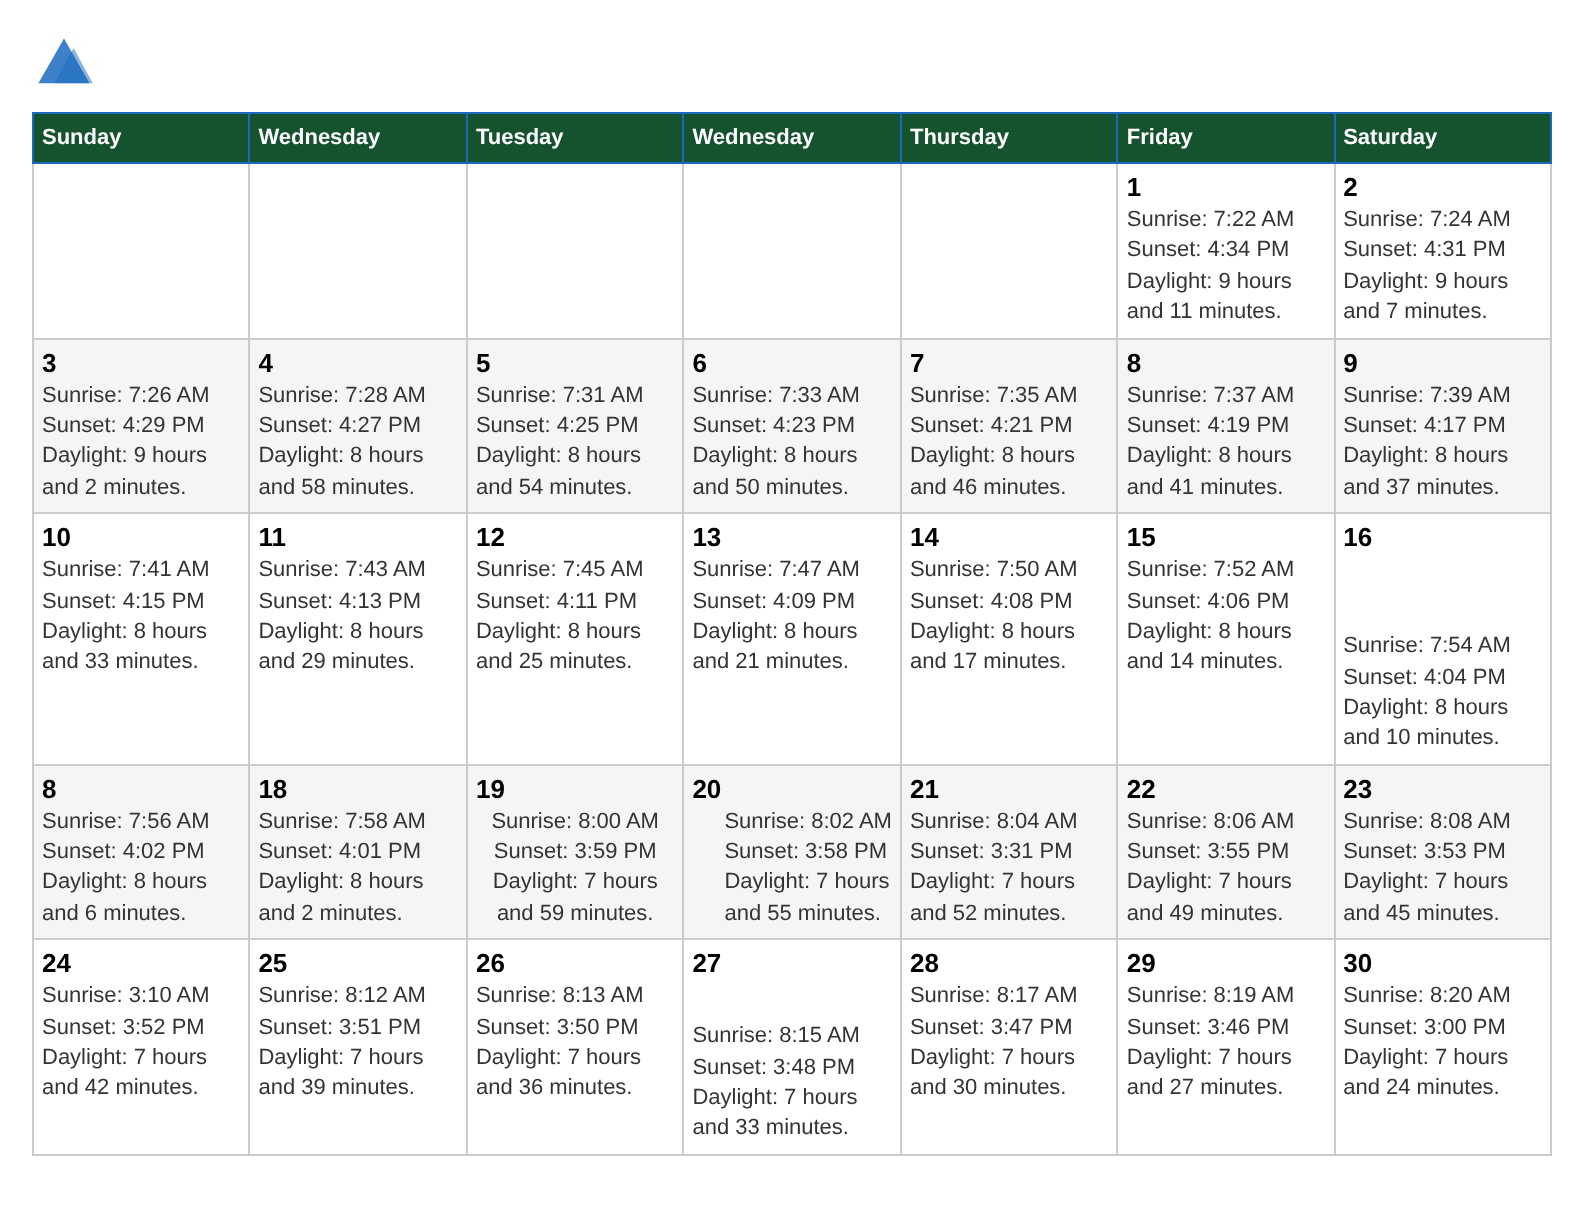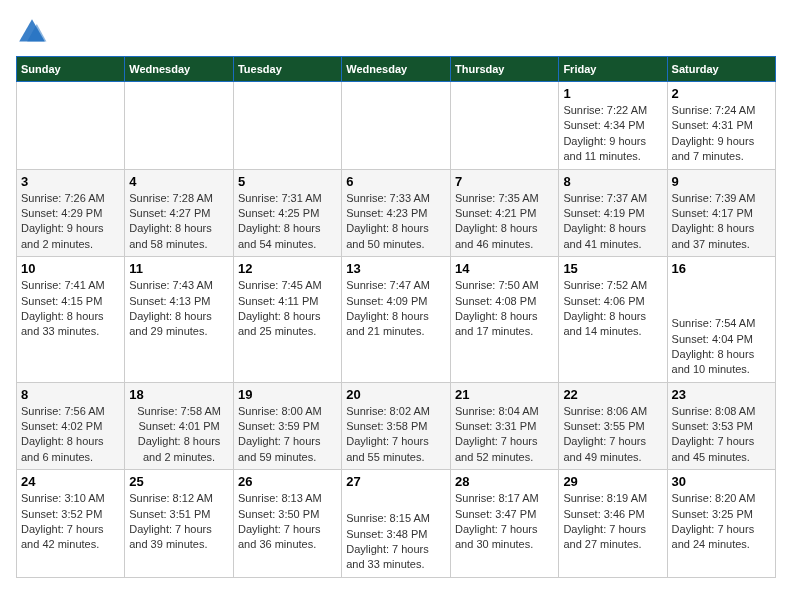--- a/index.html
+++ b/index.html
@@ -215,33 +215,33 @@
       </tr>
       <tr>
         <td>
           <span class="day-num">8</span>
           <div class="day-info" style="white-space: pre-line;">Sunrise: 7:56 AM
 Sunset: 4:02 PM
 Daylight: 8 hours and 6 minutes.</div>
         </td>
         <td>
           <span class="day-num">18</span>
-          <div class="day-info" style="white-space: pre-line; text-align: center;">Sunrise: 7:58 AM
+          <div class="day-info" style="white-space: pre-line;">Sunrise: 7:58 AM
 Sunset: 4:01 PM
 Daylight: 8 hours and 2 minutes.</div>
         </td>
         <td>
           <span class="day-num">19</span>
-          <div class="day-info" style="white-space: pre-line;">Sunrise: 8:00 AM
+          <div class="day-info" style="white-space: pre-line; text-align: center;">Sunrise: 8:00 AM
 Sunset: 3:59 PM
 Daylight: 7 hours and 59 minutes.</div>
         </td>
         <td>
           <span class="day-num">20</span>
-          <div class="day-info" style="white-space: pre-line;">Sunrise: 8:02 AM
+          <div class="day-info" style="white-space: pre-line; margin-left: 16px;">Sunrise: 8:02 AM
 Sunset: 3:58 PM
 Daylight: 7 hours and 55 minutes.</div>
         </td>
         <td>
           <span class="day-num">21</span>
           <div class="day-info" style="white-space: pre-line;">Sunrise: 8:04 AM
 Sunset: 3:31 PM
 Daylight: 7 hours and 52 minutes.</div>
         </td>
         <td>
@@ -290,18 +290,18 @@
         </td>
         <td>
           <span class="day-num">29</span>
           <div class="day-info" style="white-space: pre-line;">Sunrise: 8:19 AM
 Sunset: 3:46 PM
 Daylight: 7 hours and 27 minutes.</div>
         </td>
         <td>
           <span class="day-num">30</span>
           <div class="day-info" style="white-space: pre-line;">Sunrise: 8:20 AM
-Sunset: 3:25 PM
+Sunset: 3:00 PM
 Daylight: 7 hours and 24 minutes.</div>
         </td>
       </tr>
     </tbody>
 </table>
 
 </body></html>

